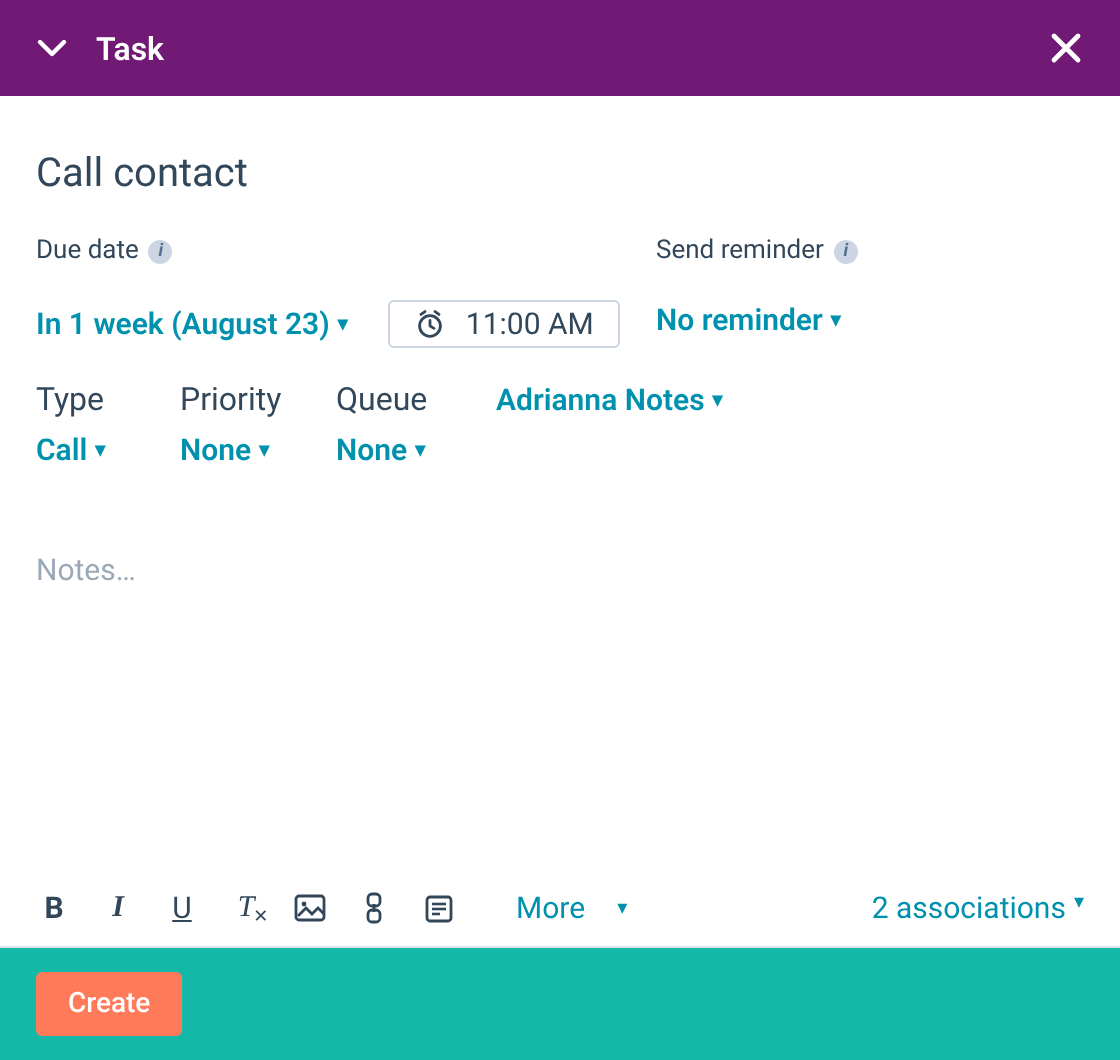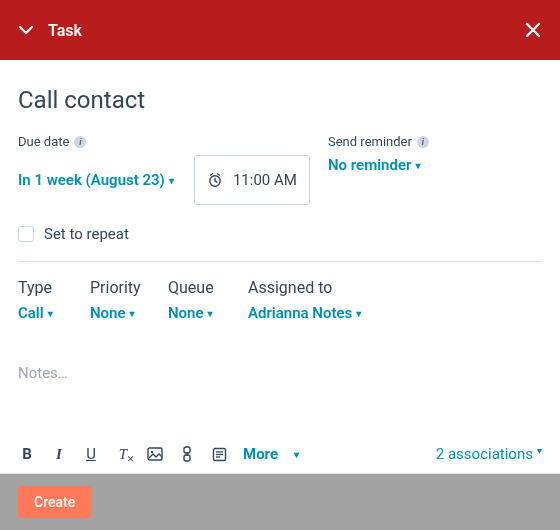--- a/index.html
+++ b/index.html
@@ -1,50 +1,50 @@
 <!DOCTYPE html>
 <html><head>
 <meta charset="utf-8">
 <style>
   * { box-sizing: border-box; margin: 0; padding: 0; font-family: -apple-system, BlinkMacSystemFont, "Segoe UI", Roboto, sans-serif; }
   body { width: 560px; height: 530px; background: #fff; overflow: hidden; }
-  .header { background: #b91c1c; height: 60px; display: flex; align-items: center; padding: 0 18px; justify-content: space-between; }
+  .header { background: #701a75; height: 48px; display: flex; align-items: center; padding: 0 18px; justify-content: space-between; }
   .header-left { display: flex; align-items: center; gap: 14px; }
   .header-title { color: #fff; font-weight: 600; font-size: 16px; }
   .chevron { color: #fff; cursor: pointer; }
   .close { color: #fff; cursor: pointer; font-size: 22px; }
   .body { padding: 18px 18px 0 18px; }
-  .title-input { width: 100%; border: none; font-size: 24px; color: #33475b; outline: none; padding: 8px 0 14px 0; }
+  .title-input { width: 100%; border: none; font-size: 20px; color: #33475b; outline: none; padding: 8px 0 14px 0; }
   .row1 { display: flex; margin-top: 6px; }
   .col-due { flex: 0 0 310px; }
   .col-rem { flex: 1; }
-  .label { font-size: 13px; color: #33475b; display: flex; align-items: center; gap: 5px; margin-bottom: 6px; }
+  .label { font-size: 13px; color: #33475b; display: flex; align-items: center; gap: 5px; margin-bottom: 17px; }
   .info-icon { width: 12px; height: 12px; border-radius: 50%; background: #cbd6e2; display: inline-flex; align-items: center; justify-content: center; font-size: 9px; color: #516f90; font-weight: 700; font-style: italic; }
   .teal-link { color: #0091ae; font-size: 15px; font-weight: 600; cursor: pointer; display: inline-flex; align-items: center; gap: 4px; }
   .caret { font-size: 10px; color: #0091ae; }
   .due-group { display: flex; align-items: center; gap: 20px; }
-  .time-box { border: 1px solid #cbd6e2; border-radius: 3px; padding: 15px 12px; display: inline-flex; align-items: center; gap: 10px; font-size: 15px; color: #33475b; }
+  .time-box { border: 1px solid #cbd6e2; border-radius: 3px; padding: 2px 12px; display: inline-flex; align-items: center; gap: 10px; font-size: 15px; color: #33475b; }
   .repeat-row { display: flex; align-items: center; gap: 10px; margin-top: 20px; padding-bottom: 18px; border-bottom: 1px solid #dfe3eb; }
   .checkbox { width: 16px; height: 16px; border: 1px solid #cbd6e2; border-radius: 3px; }
   .repeat-label { font-size: 15px; color: #33475b; }
   .row2 { display: flex; margin-top: 16px; gap: 0; }
   .col2 { }
   .col2.type { width: 72px; }
   .col2.priority { width: 78px; }
   .col2.queue { width: 80px; }
   .col2.assigned { }
   .small-label { font-size: 16px; color: #33475b; margin-bottom: 6px; }
   .notes-area { margin-top: 40px; }
   .notes-placeholder { color: #9aa8b8; font-size: 15px; padding: 2px 0; }
   .toolbar { position: absolute; bottom: 57px; left: 0; right: 0; padding: 10px 18px; display: flex; align-items: center; justify-content: space-between; }
   .tb-left { display: flex; align-items: center; gap: 14px; color: #33475b; }
   .tb-btn { font-size: 15px; cursor: pointer; color: #33475b; display:inline-flex; align-items:center; justify-content:center; width:18px; }
-  .tb-more { color: #0091ae; font-weight: 700; font-size: 15px; display: inline-flex; align-items: center; gap: 16px; margin-left: 1px; cursor:pointer; }
+  .tb-more { color: #0091ae; font-weight: 400; font-size: 15px; display: inline-flex; align-items: center; gap: 16px; margin-left: 16px; cursor:pointer; }
   .assoc { color: #0091ae; font-weight: 400; font-size: 15px; display: inline-flex; align-items: flex-start; gap: 4px; cursor:pointer; }
-  .footer { position: absolute; bottom: 0; left: 0; right: 0; height: 57px; border-top: 1px solid #dfe3eb; display: flex; align-items: center; padding: 0 18px; background:#a3a3a3; }
+  .footer { position: absolute; bottom: 0; left: 0; right: 0; height: 57px; border-top: 1px solid #dfe3eb; display: flex; align-items: center; padding: 0 18px; background:#14b8a6; }
   .create-btn { background: #ff7a59; color: #fff; border: none; border-radius: 3px; padding: 8px 16px; font-size: 14px; font-weight: 500; cursor: pointer; }
   svg { display: block; }
 </style>
 </head>
 <body>
 
 <div class="header">
   <div class="header-left">
     <span class="chevron">
       <svg width="16" height="16" viewBox="0 0 16 16">
@@ -91,24 +91,20 @@
         <span>Send reminder</span>
         <span class="info-icon">i</span>
       </div>
       <span class="teal-link">
         <span>No reminder</span>
         <span class="caret">▾</span>
       </span>
     </div>
   </div>
 
-  <div class="repeat-row">
-    <span class="checkbox"></span>
-    <span class="repeat-label">Set to repeat</span>
-  </div>
 
   <div class="row2">
     <div class="col2 type">
       <div class="small-label">Type</div>
       <span class="teal-link">
         <span>Call</span>
         <span class="caret">▾</span>
       </span>
     </div>
     <div class="col2 priority">
@@ -119,21 +115,20 @@
       </span>
     </div>
     <div class="col2 queue">
       <div class="small-label">Queue</div>
       <span class="teal-link">
         <span>None</span>
         <span class="caret">▾</span>
       </span>
     </div>
     <div class="col2 assigned">
-      <div class="small-label">Assigned to</div>
       <span class="teal-link">
         <span>Adrianna Notes</span>
         <span class="caret">▾</span>
       </span>
     </div>
   </div>
 
   <div class="notes-area">
     <div class="notes-placeholder">Notes…</div>
   </div>

